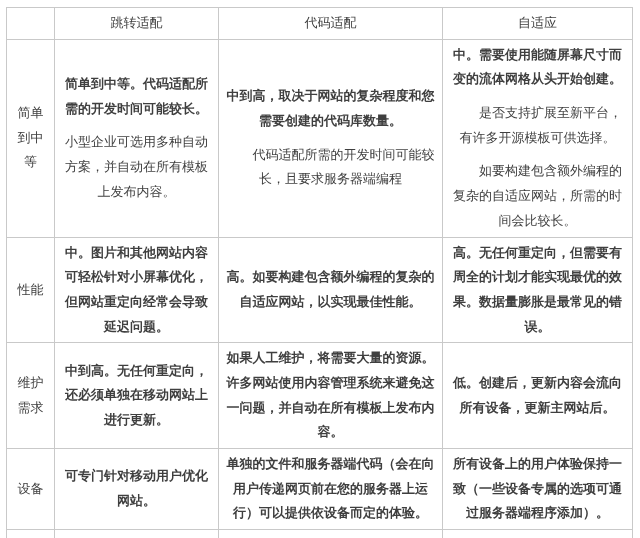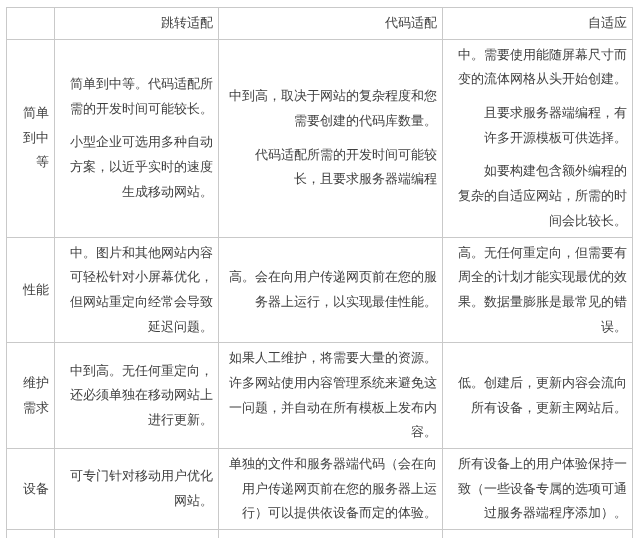--- a/index.html
+++ b/index.html
@@ -22,37 +22,37 @@
     color: #3f3f3f;
     font-size: 13px;
     line-height: 1.9;
   }
   table.compare th,
   table.compare td {
     border: 1px solid #c9c9c9;
     vertical-align: middle;
     padding: 3px 5px;
     box-sizing: border-box;
-    text-align: right;
+    text-align: center;
     font-weight: normal;
     overflow: hidden;
     margin-top: 16px;
   }
   col.c0 { width: 48px; }
   col.c1 { width: 164px; }
   col.c2 { width: 224px; }
   col.c3 { width: 190px; }
   tr.hdr       { height: 28px; }
   tr.r-complex { height: 176px; }
   tr.r-perf    { height: 84px; }
   tr.r-maint   { height: 73px; }
   tr.r-device  { height: 72px; }
   tr.r-extend  { height: 90px; }
   td p { margin: 9px 0; }
-  td p:first-child { margin-top: 0; }
+  td p:first-child { margin-top: 0; font-weight: bold; }
   td p:last-child  { margin-bottom: 0; }
   p.indent { text-indent: 2em; }
 </style>
 </head>
 <body>
 
 <div class="page">
   <table class="compare">
     <colgroup>
       <col class="c0">
@@ -66,40 +66,40 @@
       <th></th>
       <th>跳转适配</th>
       <th>代码适配</th>
       <th>自适应</th>
     </tr>
 
     <tr class="r-complex">
       <td>简单到中等</td>
       <td>
         <p>简单到中等。代码适配所需的开发时间可能较长。</p>
-        <p>小型企业可选用多种自动方案，以近乎实时的速度生成移动网站。</p>
+        <p>小型企业可选用多种自动方案，并自动在所有模板上发布内容。</p>
       </td>
       <td>
         <p>中到高，取决于网站的复杂程度和您需要创建的代码库数量。</p>
         <p class="indent">代码适配所需的开发时间可能较长，且要求服务器端编程</p>
       </td>
       <td>
         <p>中。需要使用能随屏幕尺寸而变的流体网格从头开始创建。</p>
-        <p class="indent">且要求服务器端编程，有许多开源模板可供选择。</p>
+        <p class="indent">是否支持扩展至新平台，有许多开源模板可供选择。</p>
         <p class="indent">如要构建包含额外编程的复杂的自适应网站，所需的时间会比较长。</p>
       </td>
     </tr>
 
     <tr class="r-perf">
       <td>性能</td>
       <td>
         <p>中。图片和其他网站内容可轻松针对小屏幕优化，但网站重定向经常会导致延迟问题。</p>
       </td>
       <td>
-        <p>高。会在向用户传递网页前在您的服务器上运行，以实现最佳性能。</p>
+        <p>高。如要构建包含额外编程的复杂的自适应网站，以实现最佳性能。</p>
       </td>
       <td>
         <p>高。无任何重定向，但需要有周全的计划才能实现最优的效果。数据量膨胀是最常见的错误。</p>
       </td>
     </tr>
 
     <tr class="r-maint">
       <td>维护需求</td>
       <td>
         <p>中到高。无任何重定向，还必须单独在移动网站上进行更新。</p>

